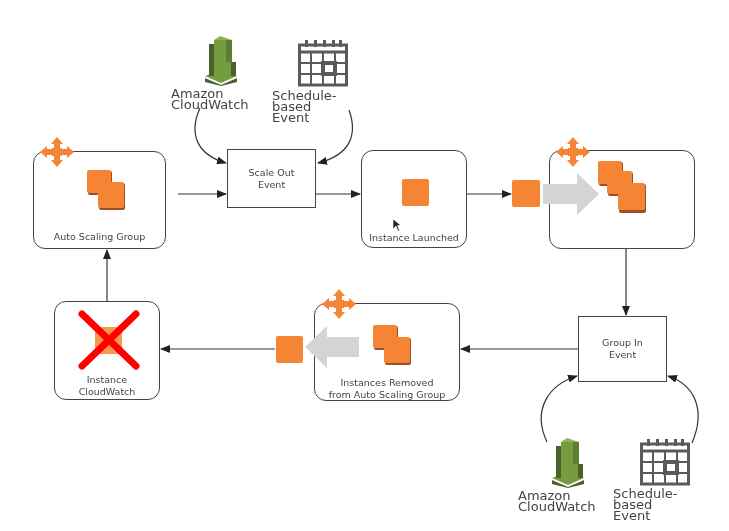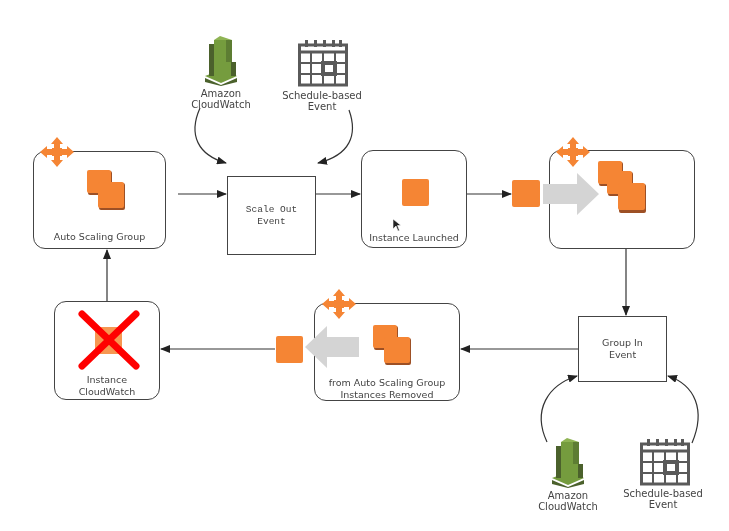--- a/index.html
+++ b/index.html
@@ -2,21 +2,21 @@
 <html><head>
 <meta charset="utf-8">
 <style>
   html, body { margin: 0; padding: 0; background: #ffffff; }
   body { width: 729px; height: 531px; position: relative; overflow: hidden;
          font-family: "DejaVu Sans", sans-serif; color: #444; }
   .box { position: absolute; box-sizing: border-box; border: 1.3px solid #444; background: #fff; }
   .rbox { border-radius: 12px; }
   .label { position: absolute; left: 0; right: 0; text-align: center; font-size: 9.5px; line-height: 12px; color: #444; }
   .ev-label { position: absolute; left: 0; right: 0; top: 50%; transform: translateY(-50%); text-align: center; font-size: 9.5px; line-height: 12px; color: #444; }
-  .ext-label { position: absolute; text-align: center; font-size: 10px; line-height: 11px; color: #444; width: 100px; }
+  .ext-label { position: absolute; font-size: 13px; line-height: 11px; color: #444; width: 100px; }
   svg.overlay { position: absolute; left: 0; top: 0; }
   .icon { position: absolute; }
 </style>
 </head>
 <body>
 
 <svg class="overlay" width="729" height="531">
   <defs>
     <marker id="ah" markerWidth="10" markerHeight="8" refX="9" refY="4" orient="auto" markerUnits="userSpaceOnUse">
       <path d="M0,0 L10,4 L0,8 z" fill="#222"></path>
@@ -58,21 +58,21 @@
 <svg class="icon" style="left:40px;top:137px;" width="34" height="30" viewBox="0 0 34 30">
   <g fill="#f58534">
     <polygon points="17,0 23,7 20,7 20,12 14,12 14,7 11,7"></polygon>
     <polygon points="17,30 23,23 20,23 20,18 14,18 14,23 11,23"></polygon>
     <polygon points="0,15 7,9 7,12 12,12 12,18 7,18 7,21"></polygon>
     <polygon points="34,15 27,9 27,12 22,12 22,18 27,18 27,21"></polygon>
     <rect x="12" y="11" width="10" height="8"></rect>
   </g>
 </svg>
 
-<div class="box" style="left:227px;top:176px;width:89px;height:79px;font-family:Liberation Mono, monospace;">
+<div class="box" style="left:227px;top:149px;width:89px;height:59px;">
   <div class="ev-label">
     <div>Scale Out</div>
     <div>Event</div>
   </div>
 </div>
 
 <svg class="icon" style="left:201px;top:36px;" width="40" height="50" viewBox="0 0 40 50">
   <polygon points="4,42 20,49 36,42 36,46 20,50 4,46" fill="#4b612c"></polygon>
   <polygon points="4,40 20,47 36,40 20,34" fill="#759c3e"></polygon>
   <rect x="8" y="8" width="7" height="32" fill="#4b612c"></rect>
@@ -186,22 +186,22 @@
     <rect x="41" y="0" width="3" height="7"></rect>
   </g>
 </svg>
 <div class="ext-label" style="left:613px;top:488px;">
   <div>Schedule-based</div>
   <div>Event</div>
 </div>
 
 <div class="box rbox" style="left:314px;top:303px;width:146px;height:98px;">
   <div class="label" style="top:73px;">
+    <div>Instances Removed</div>
     <div>from Auto Scaling Group</div>
-    <div>Instances Removed</div>
   </div>
 </div>
 <svg class="icon" style="left:373px;top:325px;" width="40" height="42" viewBox="0 0 40 42">
   <rect x="1" y="1" width="24" height="24" rx="2" fill="#9d5025"></rect>
   <rect x="0" y="0" width="24" height="23" rx="2" fill="#f58534"></rect>
   <rect x="12" y="13" width="26" height="27" rx="2" fill="#9d5025"></rect>
   <rect x="11" y="12" width="26" height="26" rx="2" fill="#f58534"></rect>
 </svg>
 <svg class="icon" style="left:305px;top:326px;" width="54" height="42" viewBox="0 0 54 42">
   <polygon points="54,11 22,11 22,0 0,21 22,42 22,31 54,31" fill="#d4d4d4"></polygon>

